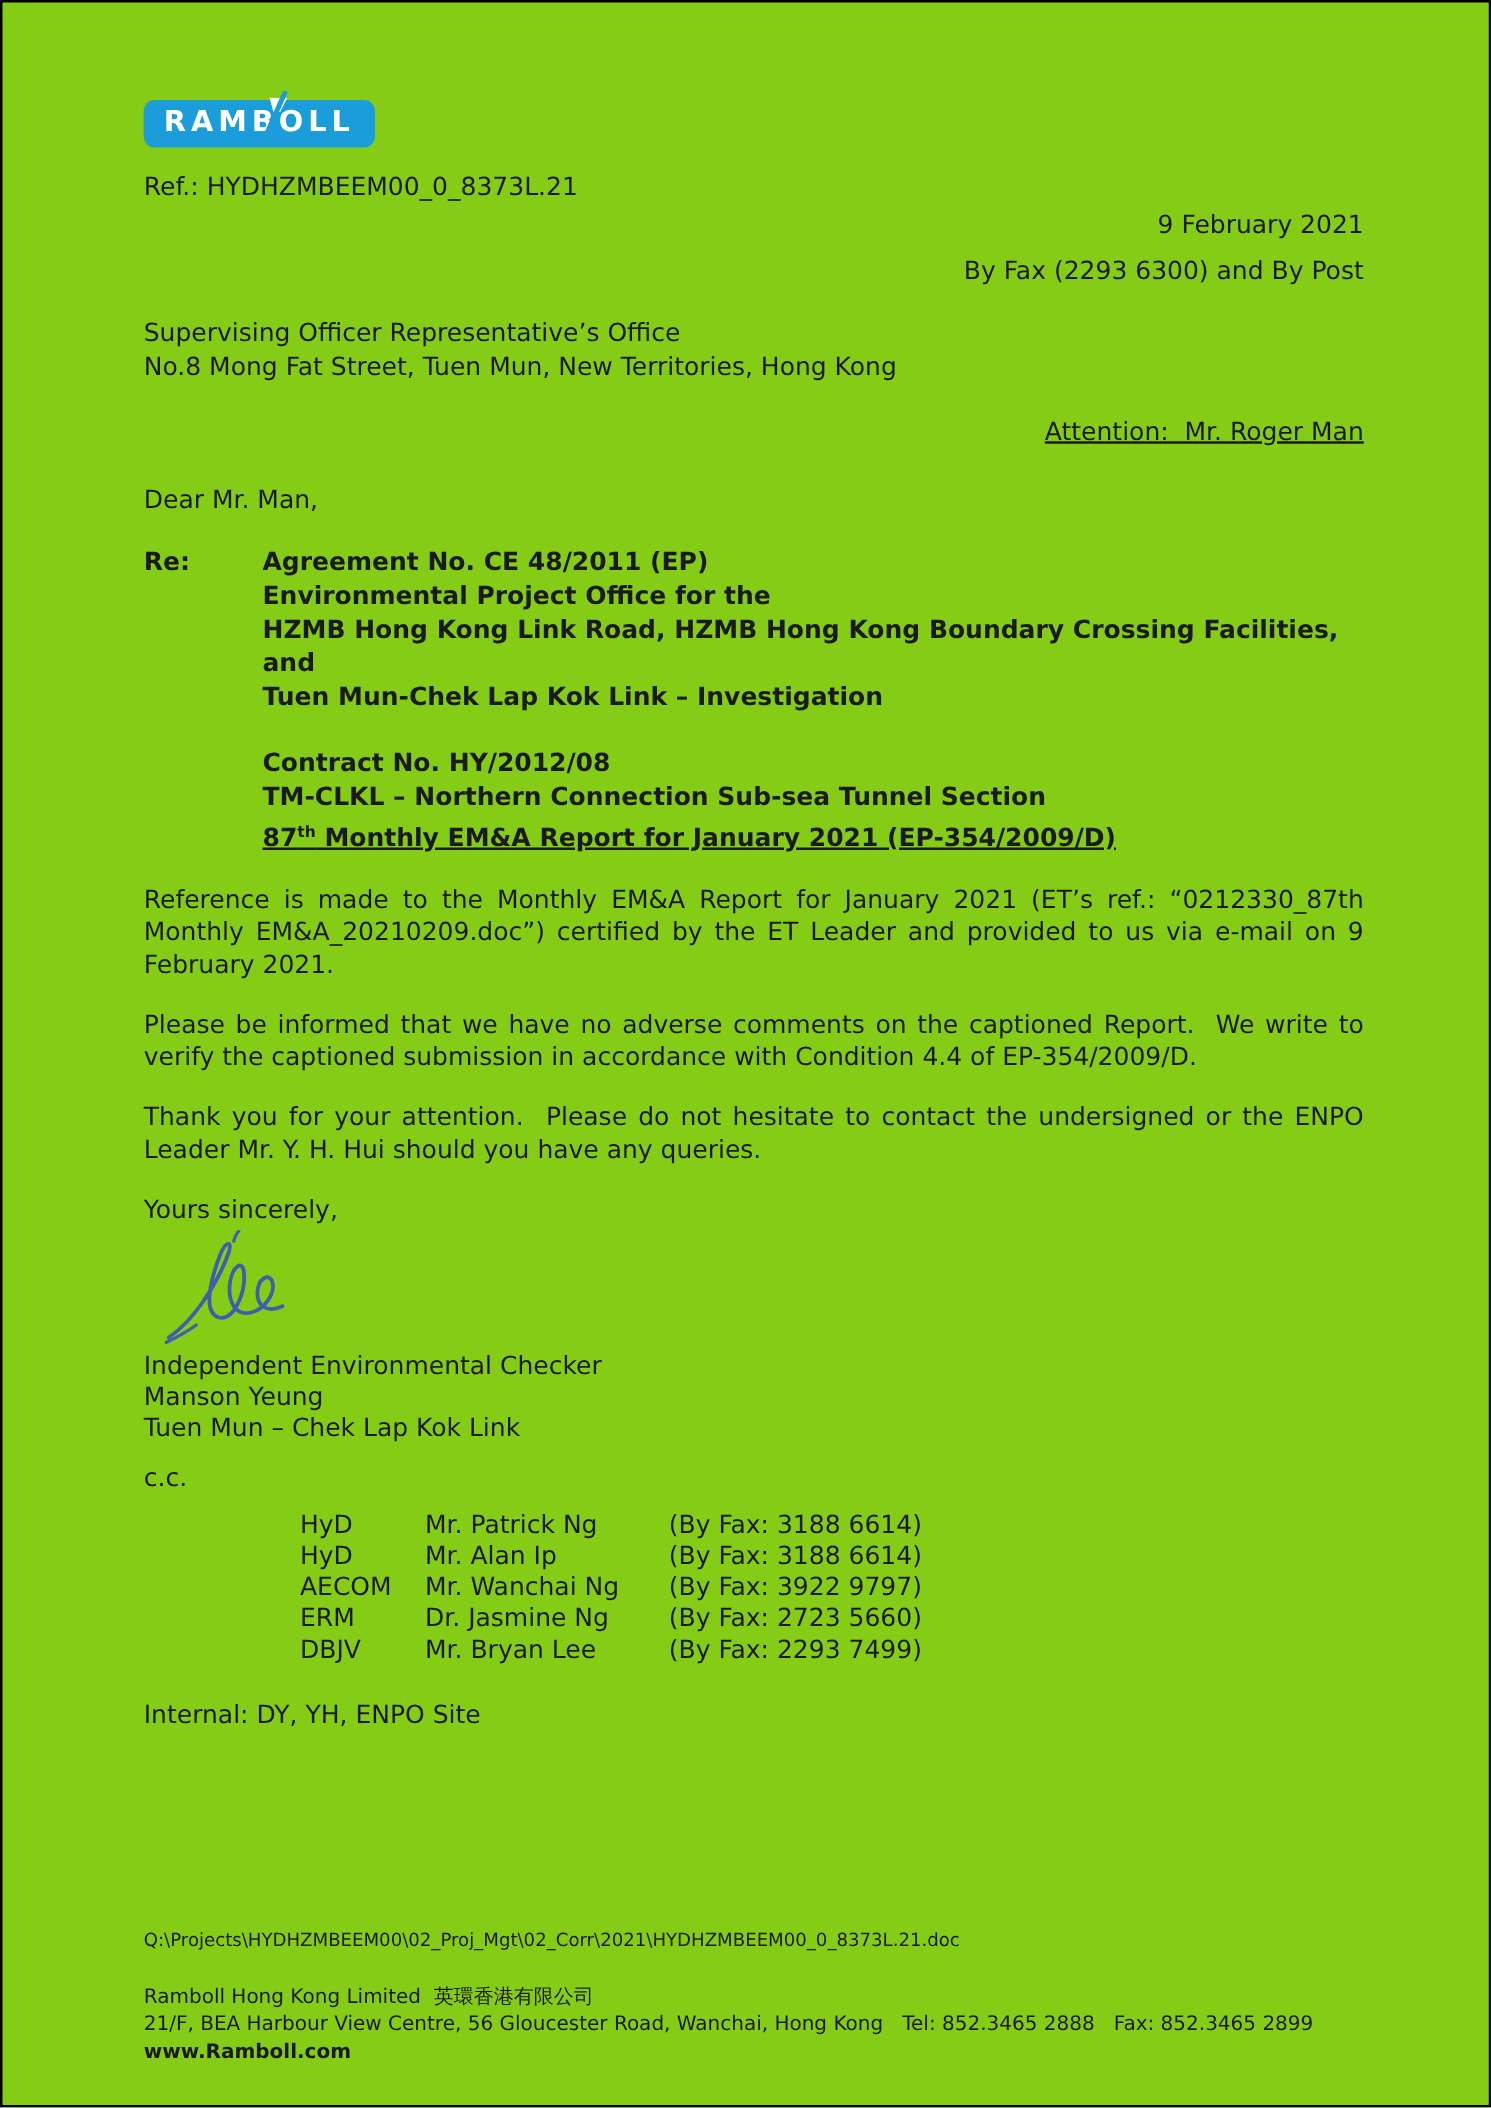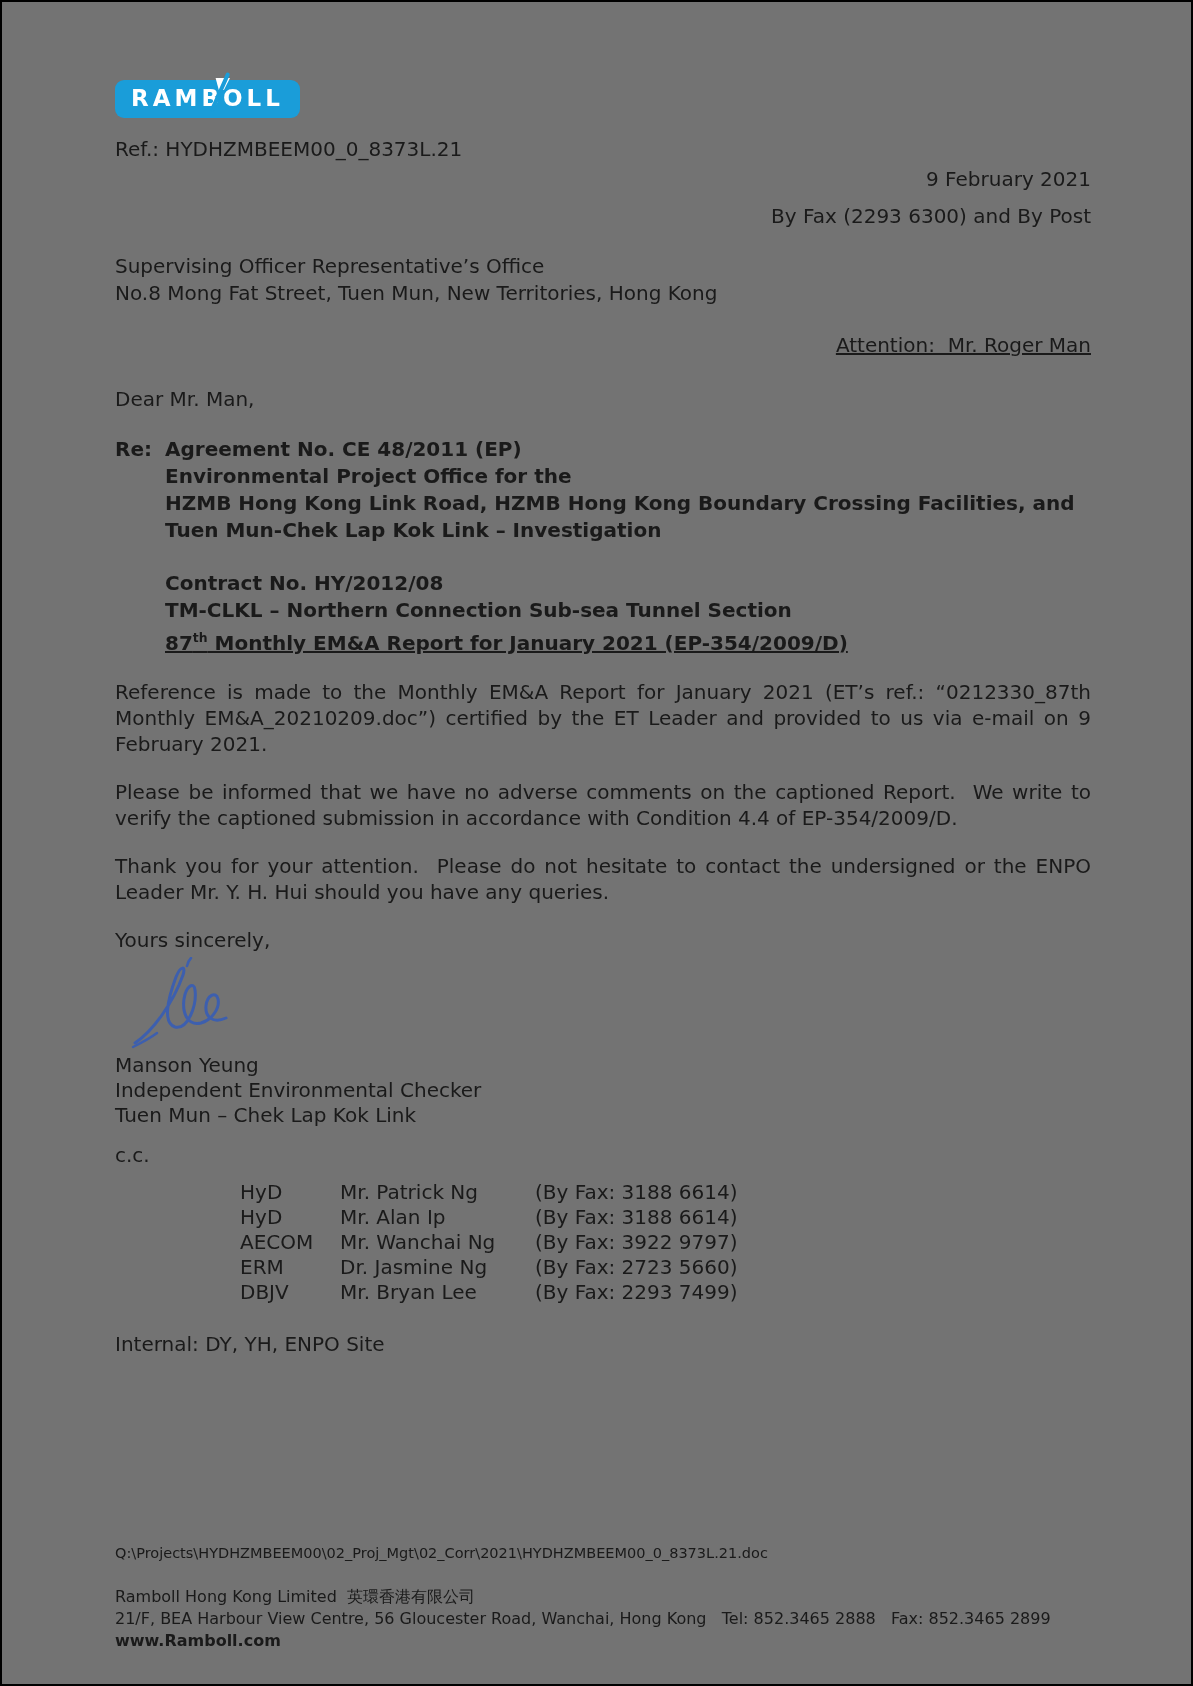--- a/index.html
+++ b/index.html
@@ -2,21 +2,21 @@
 <html><head>
 <meta charset="utf-8">
 <style>
   html,body { margin:0; padding:0; background:#ffffff; }
   .page {
     position: relative;
     width: 1193px;
     height: 1686px;
     box-sizing: border-box;
     border: 2px solid #000;
-    background: #737373;
+    background: #84cc16;
     font-family: "DejaVu Sans", "Liberation Sans", sans-serif;
     font-size: 20px;
     line-height: 26px;
     color: #1a1a1a;
     padding: 78px 100px 0 113px;
     overflow: hidden;
   }
   
   .logo {
     position: relative;
@@ -50,21 +50,21 @@
     transform: rotate(24deg);
   }
   
   .ref-row { margin-top: 18px; }
   .right { text-align: right; }
   .date-row { margin-top: 4px; }
   .byfax-row { margin-top: 11px; }
   .recipient { margin-top: 24px; line-height: 27px; }
   .attention { margin-top: 25px; text-decoration: underline; white-space: pre-wrap; text-align: right; }
   .salutation { margin-top: 28px; }
-  .subject { margin-top: 24px; display: flex; font-weight: bold; line-height: 27px; }
+  .subject { margin-top: 24px; display: flex; font-weight: bold; line-height: 27px; gap: 45px; }
   .subject .re-label { width: 50px; flex: 0 0 50px; }
   .subject .gap { height: 26px; }
   .subj-underlined { text-decoration: underline; }
   .subj-underlined sup { font-size: 0.62em; }
   .para { margin-top: 22px; text-align: justify; white-space: pre-wrap; }
   .valediction { margin-top: 22px; }
   .signature { margin: 4px 0 0 16px; height: 96px; }
   .signer { line-height: 25px; }
   .cc-label { margin-top: 14px; }
   .cc-table { margin: 12px 0 0 125px; display: grid; grid-template-columns: 100px 195px auto; line-height: 25px; }
@@ -128,22 +128,22 @@
 
   <div class="signature">
     <svg width="150" height="96" viewBox="0 0 150 96" xmlns="http://www.w3.org/2000/svg">
       <path d="M4 86 C 22 74, 42 46, 52 18 C 55 9, 50 8, 45 20 C 36 44, 32 66, 44 70 C 57 73, 66 48, 64 33 C 63 24, 55 29, 53 42 C 51 57, 57 69, 70 66 C 81 63, 89 51, 87 42 C 85 34, 76 38, 75 49 C 74 60, 82 67, 95 61" fill="none" stroke="#3d5fae" stroke-width="3" stroke-linecap="round"></path>
       <path d="M56 9 C 57 5, 58 3, 60 1" fill="none" stroke="#3d5fae" stroke-width="2.5" stroke-linecap="round"></path>
       <path d="M2 90 C 10 86, 18 82, 26 76" fill="none" stroke="#3d5fae" stroke-width="2.5" stroke-linecap="round"></path>
     </svg>
   </div>
 
   <div class="signer">
+    <div>Independent Environmental Checker</div>
     <div>Manson Yeung</div>
-    <div>Independent Environmental Checker</div>
     <div>Tuen Mun – Chek Lap Kok Link</div>
   </div>
 
   
   <div class="cc-label">c.c.</div>
   <div class="cc-table">
     <div>HyD</div>
     <div>Mr. Patrick Ng</div>
     <div>(By Fax: 3188 6614)</div>
     <div>HyD</div>

